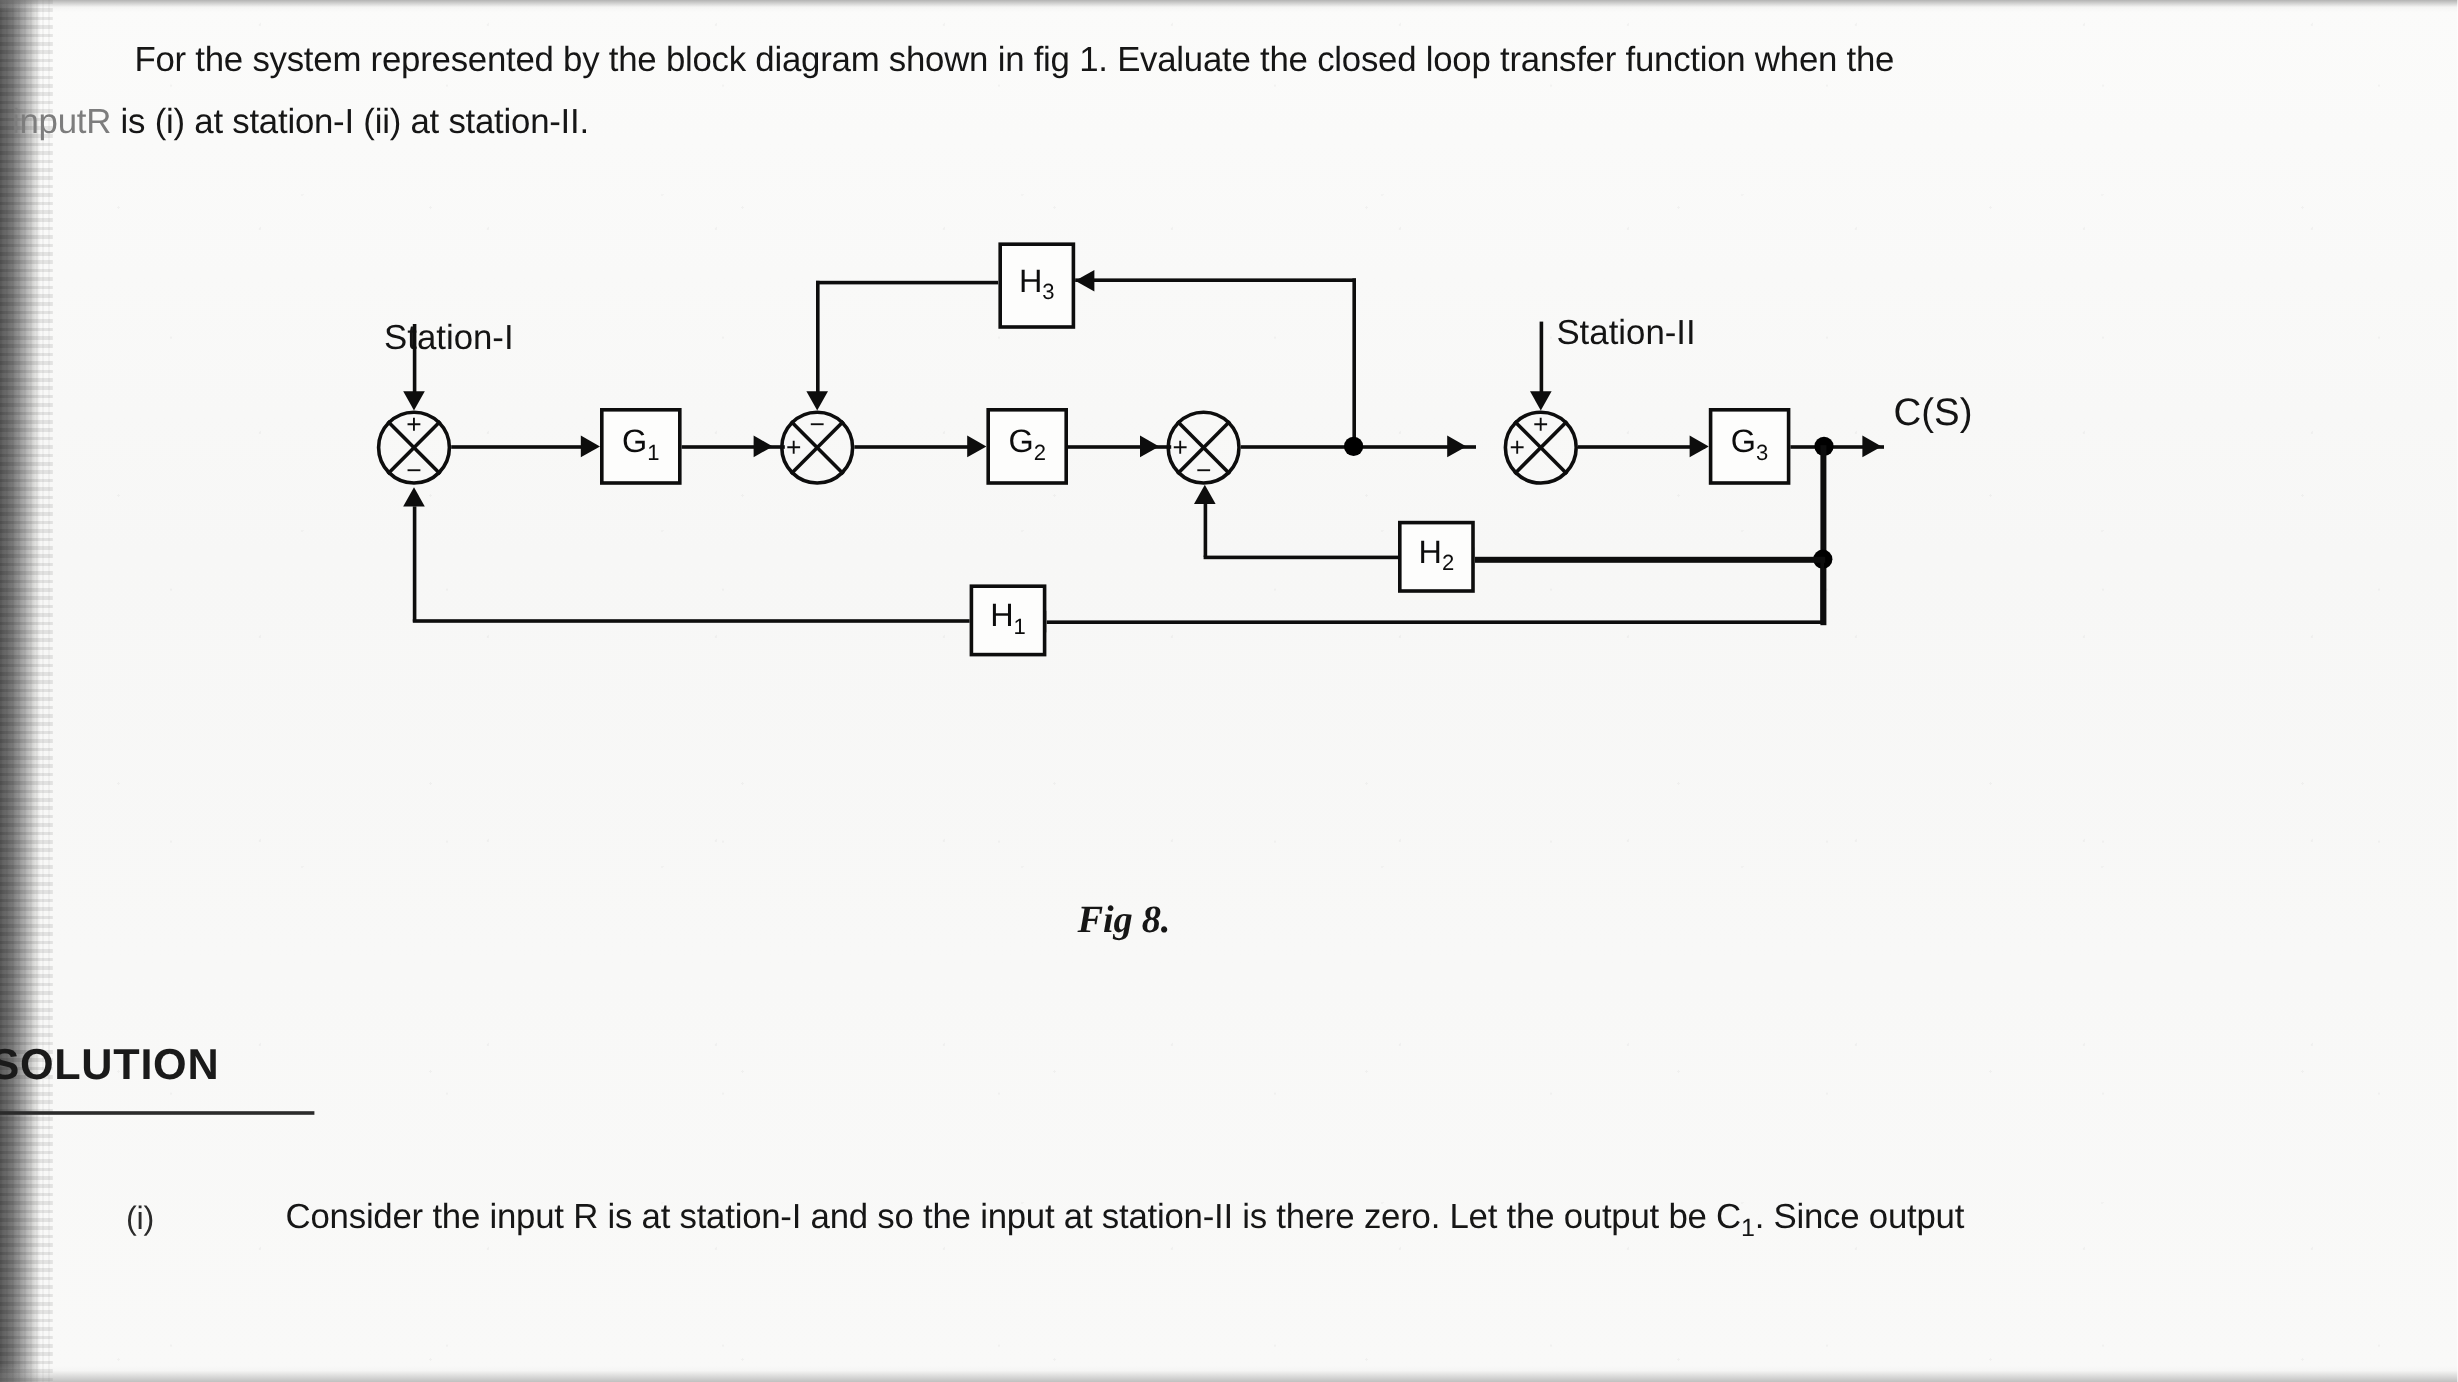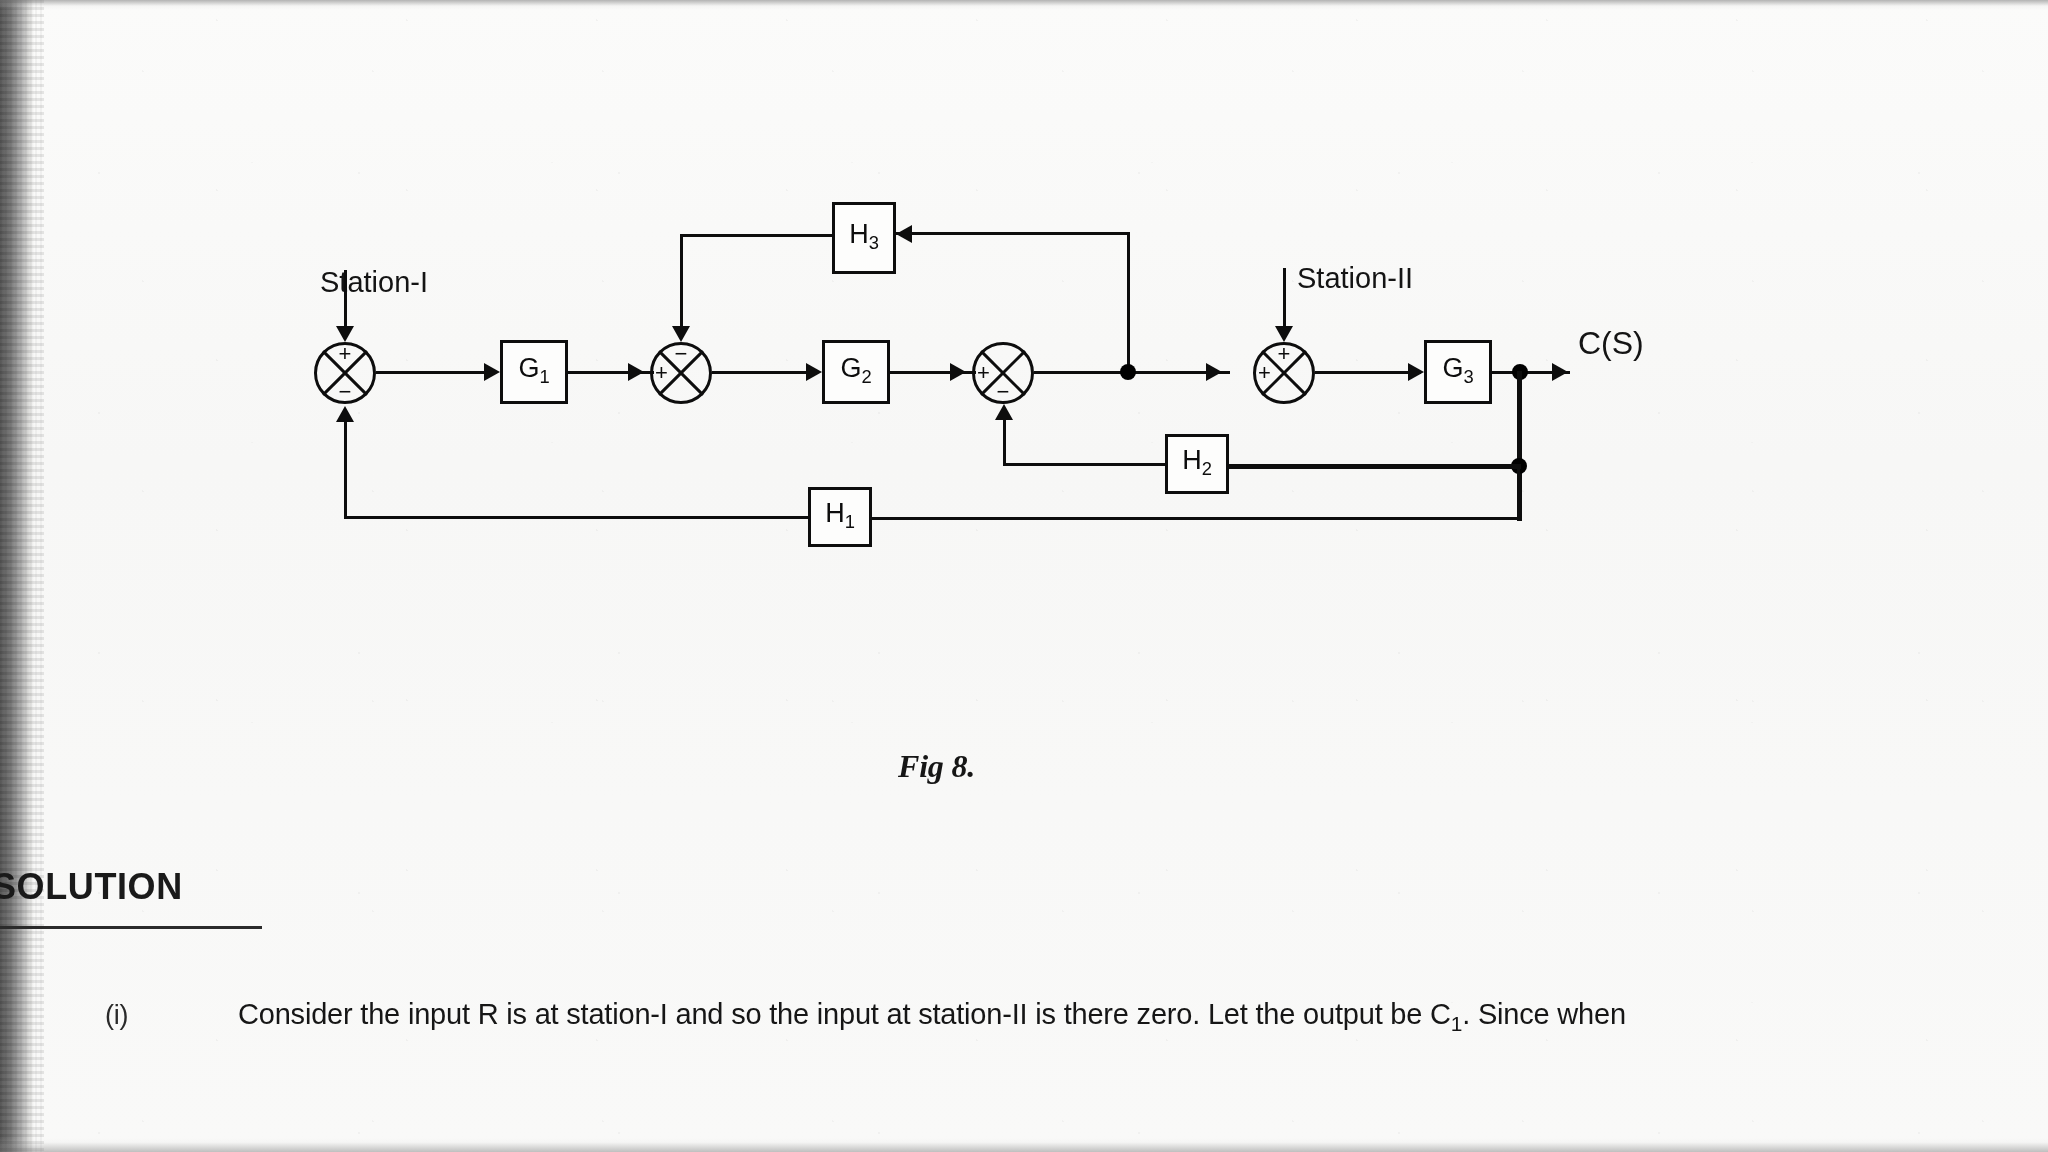--- a/index.html
+++ b/index.html
@@ -224,20 +224,24 @@
 </head>
 <body>
 
 <div id="page">
 
   <div id="left-edge"></div>
   <div id="left-edge-noise"></div>
   <div id="top-edge"></div>
   <div id="bottom-edge"></div>
 
+  <div class="txt" id="q-line1">For the system represented by the block diagram shown in fig 1. Evaluate the closed loop transfer function when the</div>
+  <div class="txt" id="q-line2">
+    <span class="faded">inputR</span><span> is (i) at station-I (ii) at station-II.</span>
+  </div>
 
   <div id="diagram">
 
     <div class="dlabel" style="left:320px; top:56px;">Station-I</div>
     <div class="dlabel" style="left:1297px; top:52px;">Station-II</div>
     <div class="dlabel" style="left:1578px; top:115px; font-size:32px;">C(S)</div>
 
     <div class="wire v" style="left:344px; top:60px; height:62px;"></div>
     <div class="arrow down" style="left:336px; top:116px;"></div>
 
@@ -342,16 +346,16 @@
 
   </div>
 
   <div class="txt" id="fig-caption">Fig 8.</div>
 
   <div class="txt" id="solution-heading">SOLUTION</div>
   <div id="solution-rule"></div>
 
   <div class="txt" id="sol-num">(i)</div>
   <div class="txt" id="sol-line1">
-    <span>Consider the input R is at station-I and so the input at station-II is there zero. Let the output be C</span><span class="sub">1</span><span>. Since when</span>
+    <span>Consider the input R is at station-I and so the input at station-II is there zero. Let the output be C</span><span class="sub">1</span><span>. Since output</span>
   </div>
 
 </div>
 
 </body></html>

